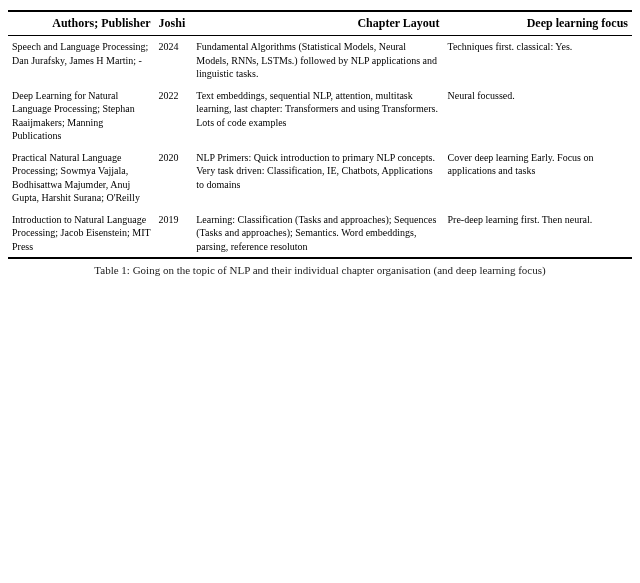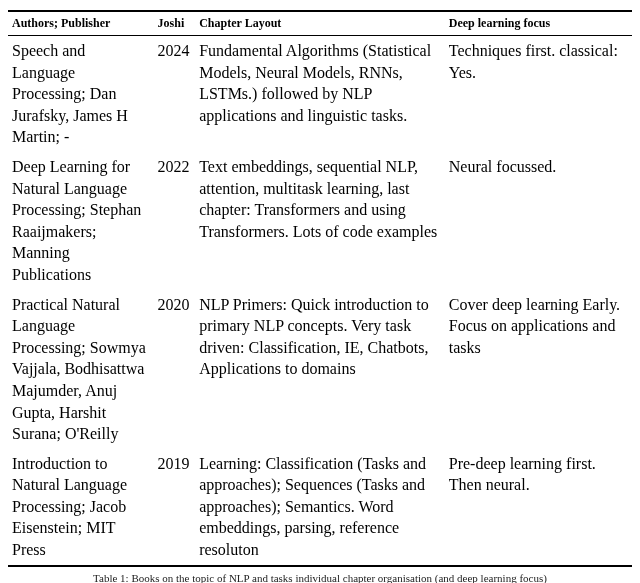--- a/index.html
+++ b/index.html
@@ -18,27 +18,27 @@
       border-top: 2px solid #000;
       border-bottom: 2px solid #000;
     }
     thead tr {
       border-bottom: 1px solid #000;
     }
     th {
       font-weight: bold;
       font-size: 12px;
       padding: 4px 4px 4px 4px;
-      text-align: left;
+      text-align: right;
       vertical-align: top;
     }
     td {
       padding: 4px 4px;
       vertical-align: top;
-      font-size: 16px;
+      font-size: 10px;
       line-height: 1.35;
     }
     .col-authors { width: 140px; }
     .col-year { width: 36px; text-align: left; }
     .col-chapter { width: 240px; margin-top: 44px; }
     .col-deep { width: 180px; }
     tbody tr {
       border-top: none;
     }
     .caption {
@@ -81,13 +81,13 @@
         <td class="col-deep">Cover deep learning Early. Focus on applications and tasks</td>
       </tr>
       <tr>
         <td class="col-authors">Introduction to Natural Language Processing; Jacob Eisenstein; MIT Press</td>
         <td class="col-year">2019</td>
         <td class="col-chapter">Learning: Classification (Tasks and approaches); Sequences (Tasks and approaches); Semantics. Word embeddings, parsing, reference resoluton</td>
         <td class="col-deep">Pre-deep learning first. Then neural.</td>
       </tr>
     </tbody>
 </table>
-<div class="caption">Table 1: Books on the topic of NLP and tasks individual chapter organisation (and deep learning focus)</div>
+<div class="caption">Table 1: Going on the topic of NLP and their individual chapter organisation (and deep learning focus)</div>
 
 </body></html>

